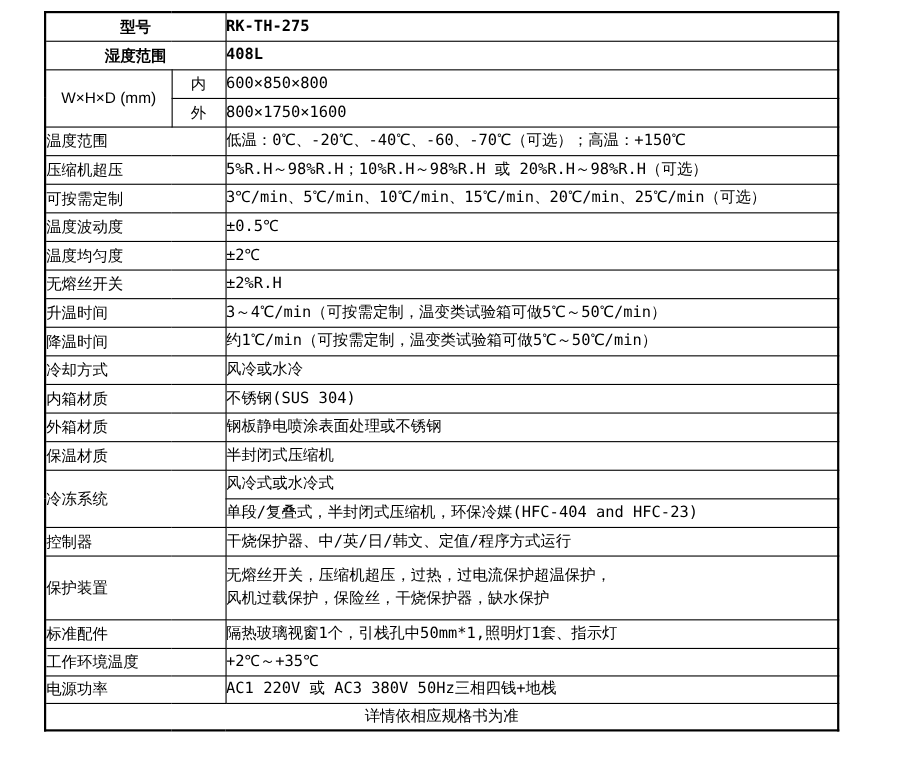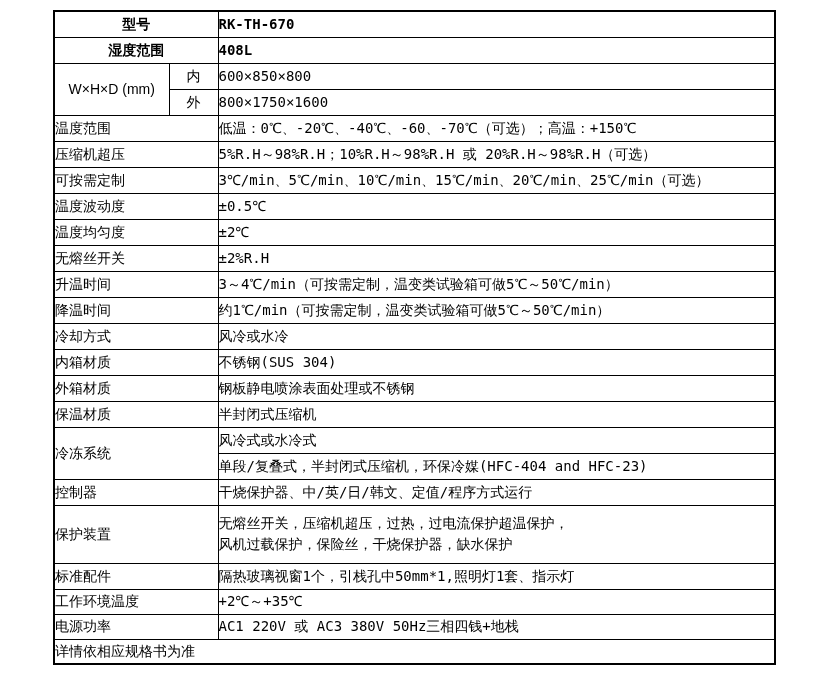--- a/index.html
+++ b/index.html
@@ -11,21 +11,21 @@
     position: relative;
     width: 829px;
     height: 698px;
     background: #ffffff;
     overflow: hidden;
     font-family: "Liberation Sans", sans-serif;
     color: #000000;
   }
   table.spec {
     position: absolute;
-    left: 53px;
+    left: 40px;
     top: 10px;
     width: 721px;
     border-collapse: collapse;
     table-layout: fixed;
     border: 2px solid #000000;
   }
   table.spec td {
     border: 1px solid #000000;
     font-size: 14px;
     line-height: 1.35;
@@ -47,39 +47,40 @@
     padding-left: 22px;
     font-family: "DejaVu Sans Mono", monospace;
   }
   td.value.wrap { white-space: normal; line-height: 1.5; }
   .bold {
     font-weight: bold;
     font-size: 15px;
     font-family: "Liberation Sans", sans-serif;
   }
   td.footer {
+    text-align: center;
     padding-left: 0;
     font-family: "DejaVu Sans Mono", monospace;
   }
 </style>
 </head>
 <body>
 
 <div class="page">
   <table class="spec">
     <colgroup>
       <col style="width:115px">
       <col style="width:49px">
       <col style="width:557px">
     </colgroup>
 
     <tbody>
         <tr class="r">
       <td class="label center bold" colspan="2">型号</td>
-      <td class="value bold">RK-TH-670</td>
+      <td class="value bold">RK-TH-275</td>
     </tr>
 
     <tr class="r">
       <td class="label center bold" colspan="2">湿度范围</td>
       <td class="value bold">408L</td>
     </tr>
 
     <tr class="r">
       <td class="label center" rowspan="2">W×H×D (mm)</td>
       <td class="label center">内</td>

